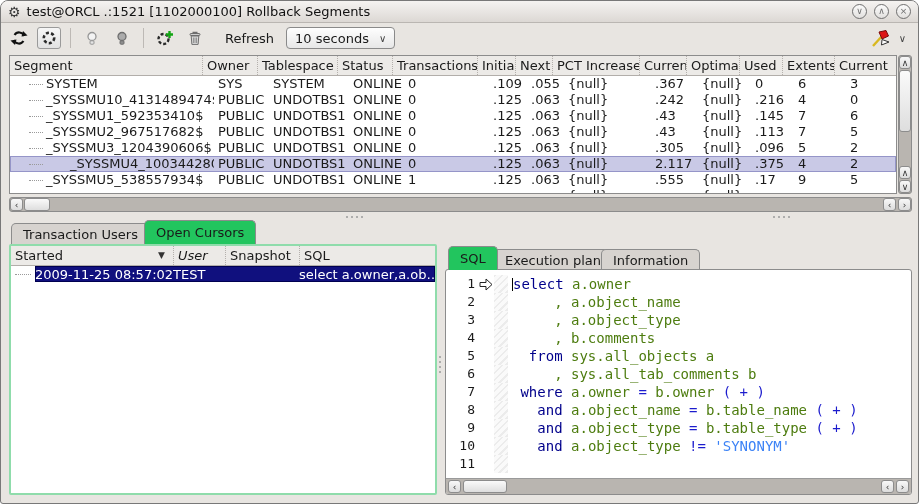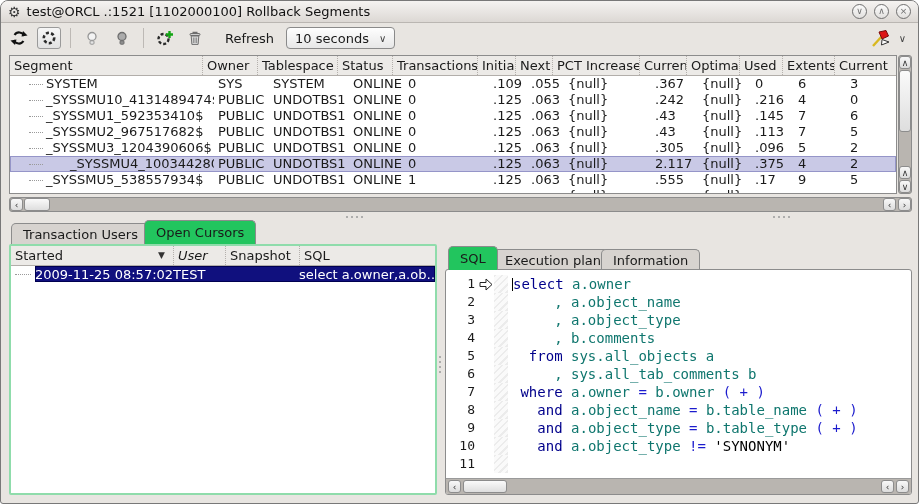--- a/index.html
+++ b/index.html
@@ -87,22 +87,22 @@
                font-family:"DejaVu Sans Mono","Liberation Mono",monospace; font-size:14px; }
   .code-line { display:flex; height:18px; line-height:18px; }
   .lnum { width:32px; text-align:right; padding-right:3px; color:#1a1a1a; flex:none;
           font-size:13px; }
   .lmark { width:16px; flex:none; position:relative; }
   .hatch { width:14px; flex:none;
            background:repeating-linear-gradient(135deg,#ececec 0 2px,#fafafa 2px 5px); }
   .ltext { white-space:pre; padding-left:4px; }
   .tok-kw { color:#00008b; }
   .tok-op { color:#1c1ccd; }
-  .tok-st { color:#000000; }
-  .tok-pl { color:#0f766e; }
+  .tok-st { color:#3b82f6; }
+  .tok-pl { color:#4d7c0f; }
   .caret { display:inline-block; width:1px; height:13px; background:#000; vertical-align:-2px; }
   .editor-hsb { position:absolute; left:0; right:0; bottom:0; height:16px;
                 background:#b9b5b0; border-top:1px solid #9a9a9a; }
 
   .icon-svg { display:block; }
 </style>
 </head>
 <body>
 
 <div class="window">

